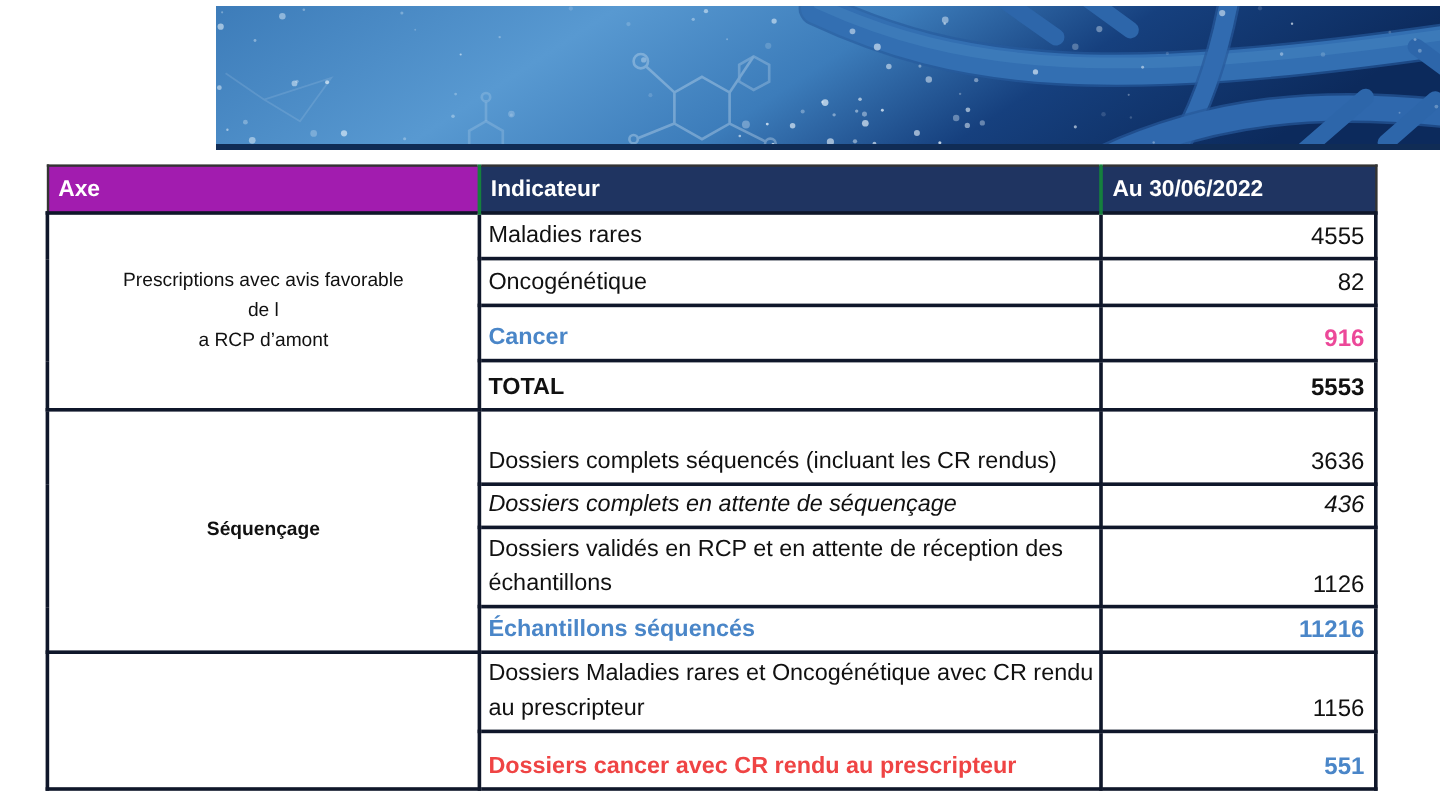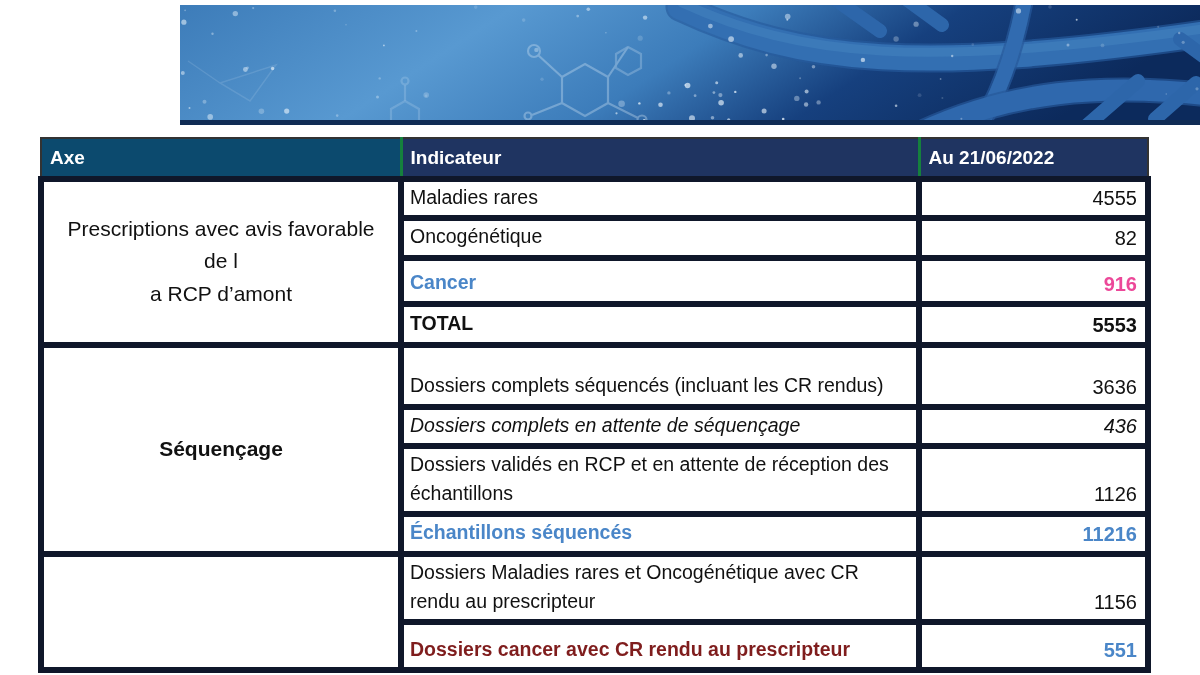--- a/index.html
+++ b/index.html
@@ -14,26 +14,26 @@
   .logo{position:absolute;left:4px;top:2px;width:180px;height:122px;}
   .logo svg{position:absolute;left:-6px;top:-2px;}
   .brand-aura{position:absolute;left:38px;top:40px;font-size:48px;font-weight:bold;
               letter-spacing:-1.5px;line-height:1;}
   .brand-gen{position:absolute;left:92px;top:82px;font-size:41px;font-weight:bold;
              letter-spacing:-0.5px;line-height:1;}
 
   
   table.tbl{position:absolute;left:38px;top:137px;border-collapse:collapse;table-layout:fixed;
             width:1107px;}
-  table.tbl,table.tbl td{border:6px solid #0f172a;}
+  table.tbl,table.tbl td{border:3px solid #0f172a;}
   table.tbl{border:2px solid #333;}
   th{background:#1f3461;color:#fff;text-align:left;font-size:19px;font-weight:bold;
      height:37px;padding:0 0 0 8px;border:0;border-bottom:1px solid #333;}
   th + th{border-left:3px solid #15803d;}
-  td.axe{text-align:center;vertical-align:middle;font-size:21px;line-height:1.55;padding:0 6px;}
+  td.axe{text-align:center;vertical-align:middle;font-size:16px;line-height:1.55;padding:0 6px;}
   td.axe.bold{font-weight:bold;}
   td.ind{text-align:left;vertical-align:bottom;font-size:19.5px;line-height:1.5;
          padding:1px 4px 3px 6px;}
   td.val{text-align:right;vertical-align:bottom;font-size:20px;line-height:1.4;
          padding:0 8px 3px 0;}
   .style-blue{font-weight:bold;}
   .style-bold{font-weight:bold;}
   tr.thick-top td{border-top:2px solid #9a9a9a;}
 </style>
 </head>
@@ -189,23 +189,23 @@
 
 
   <table class="tbl">
     <colgroup>
       <col style="width:360px">
         <col style="width:518px">
         <col style="width:229px">
     </colgroup>
     <thead>
       <tr>
-        <th style="background: #0c4a6e;">Axe</th>
+        <th style="background: #a21caf;">Axe</th>
         <th style="background: rgb(31, 52, 97);">Indicateur</th>
-        <th style="background: rgb(31, 52, 97);">Au 21/06/2022</th>
+        <th style="background: rgb(31, 52, 97);">Au 30/06/2022</th>
       </tr>
     </thead>
     <tbody>
         <tr style="height: 38px;">
           <td rowspan="4" class="axe">
             <div>Prescriptions avec avis favorable</div>
             <div>de l</div>
             <div>a RCP d’amont</div>
           </td>
           <td class="ind style-normal">Maladies rares</td>
@@ -241,19 +241,19 @@
         <tr style="height: 38px; margin-left: 12px;">
           <td class="ind style-blue" style="color: rgb(74, 134, 200);">Échantillons séquencés</td>
           <td class="val style-blue" style="color: rgb(74, 134, 200);">11216</td>
         </tr>
         <tr style="height: 66px;">
           <td rowspan="2" class="axe"></td>
           <td class="ind style-normal">Dossiers Maladies rares et Oncogénétique avec CR rendu au prescripteur</td>
           <td class="val style-normal">1156</td>
         </tr>
         <tr style="height: 48px;">
-          <td class="ind style-blue" style="color: #7f1d1d;">Dossiers cancer avec CR rendu au prescripteur</td>
+          <td class="ind style-blue" style="color: #ef4444;">Dossiers cancer avec CR rendu au prescripteur</td>
           <td class="val style-blue" style="color: rgb(74, 134, 200);">551</td>
         </tr>
       </tbody>
   </table>
 
 </div>
 
 </body></html>

